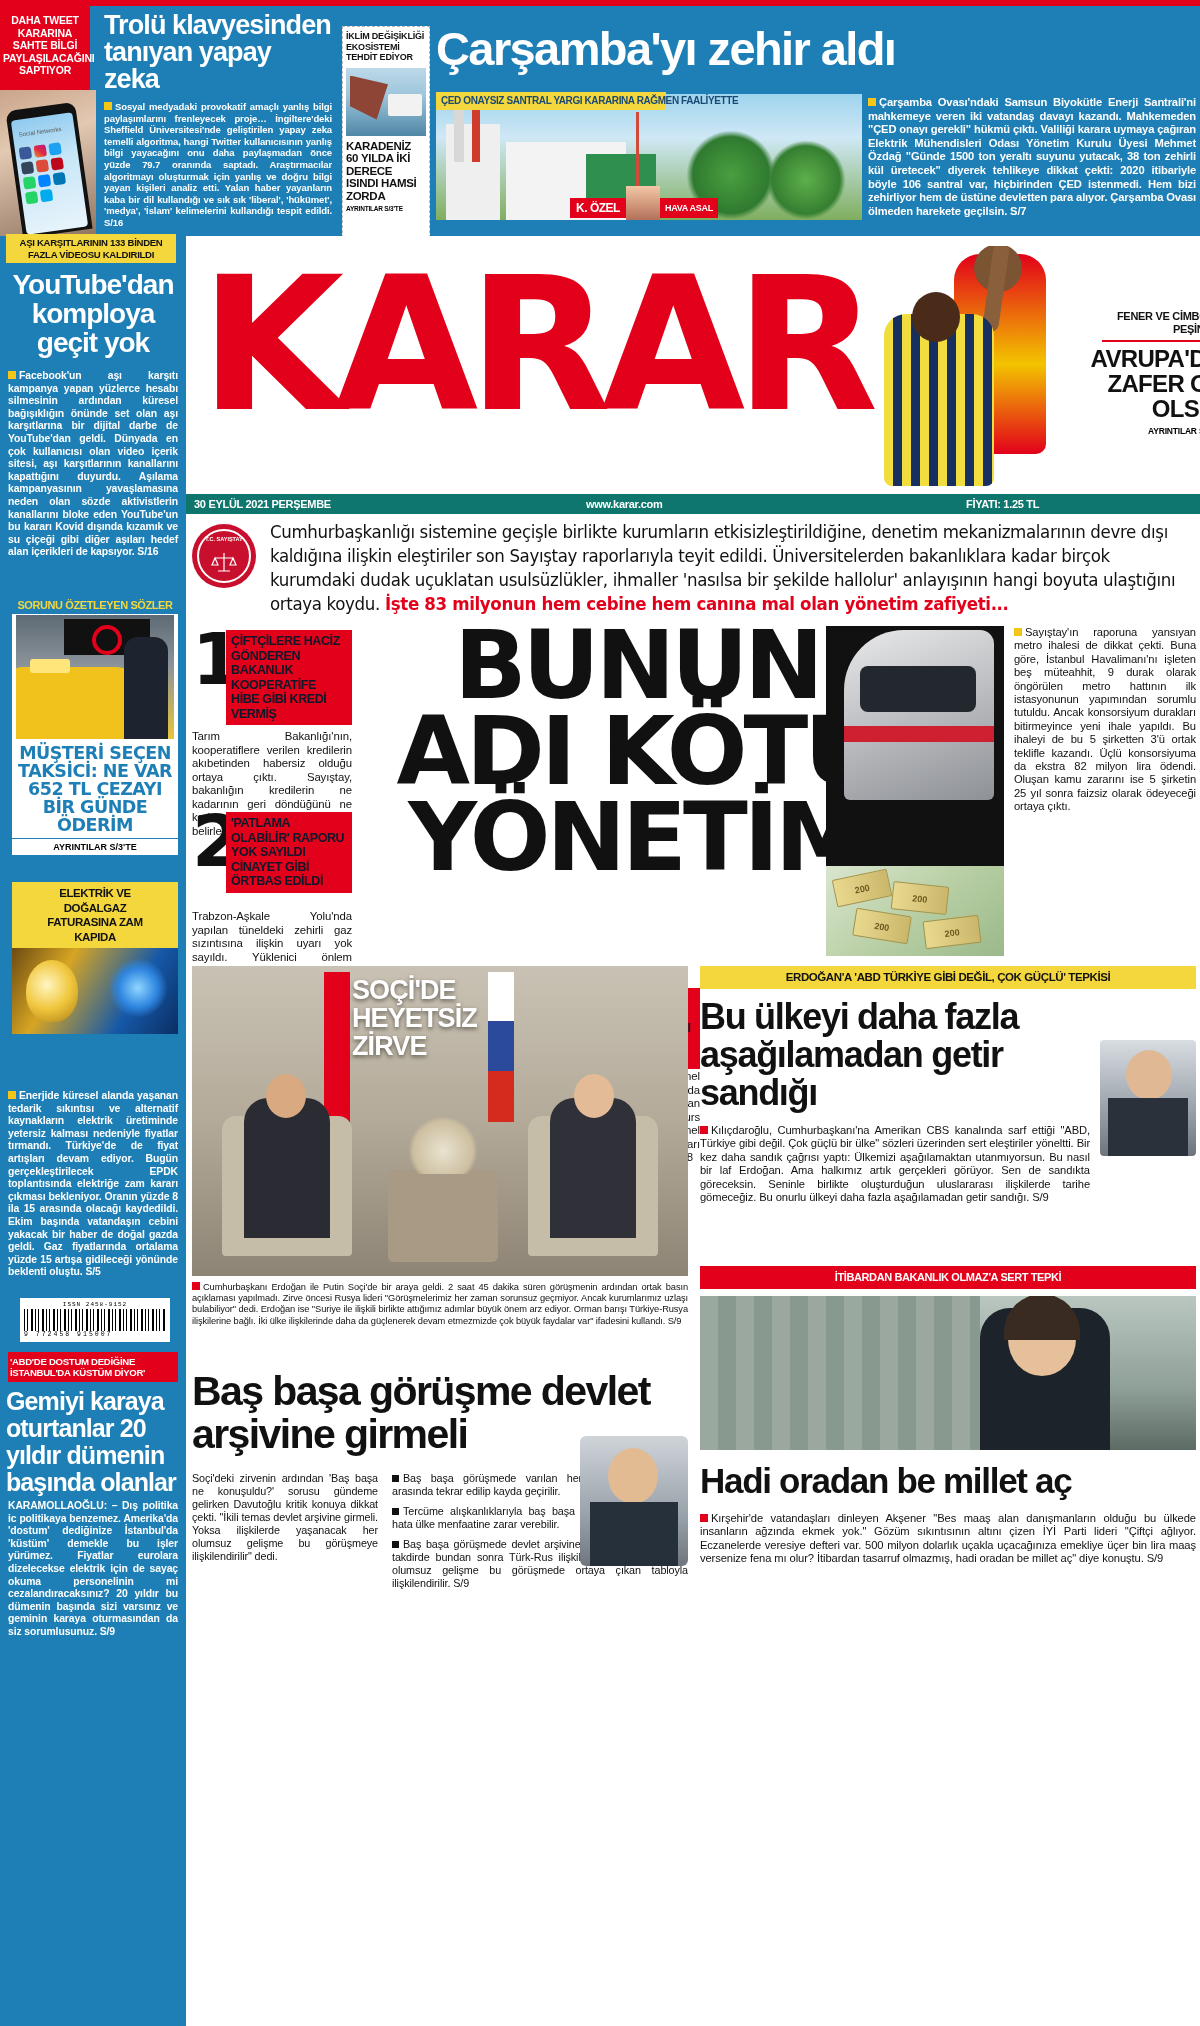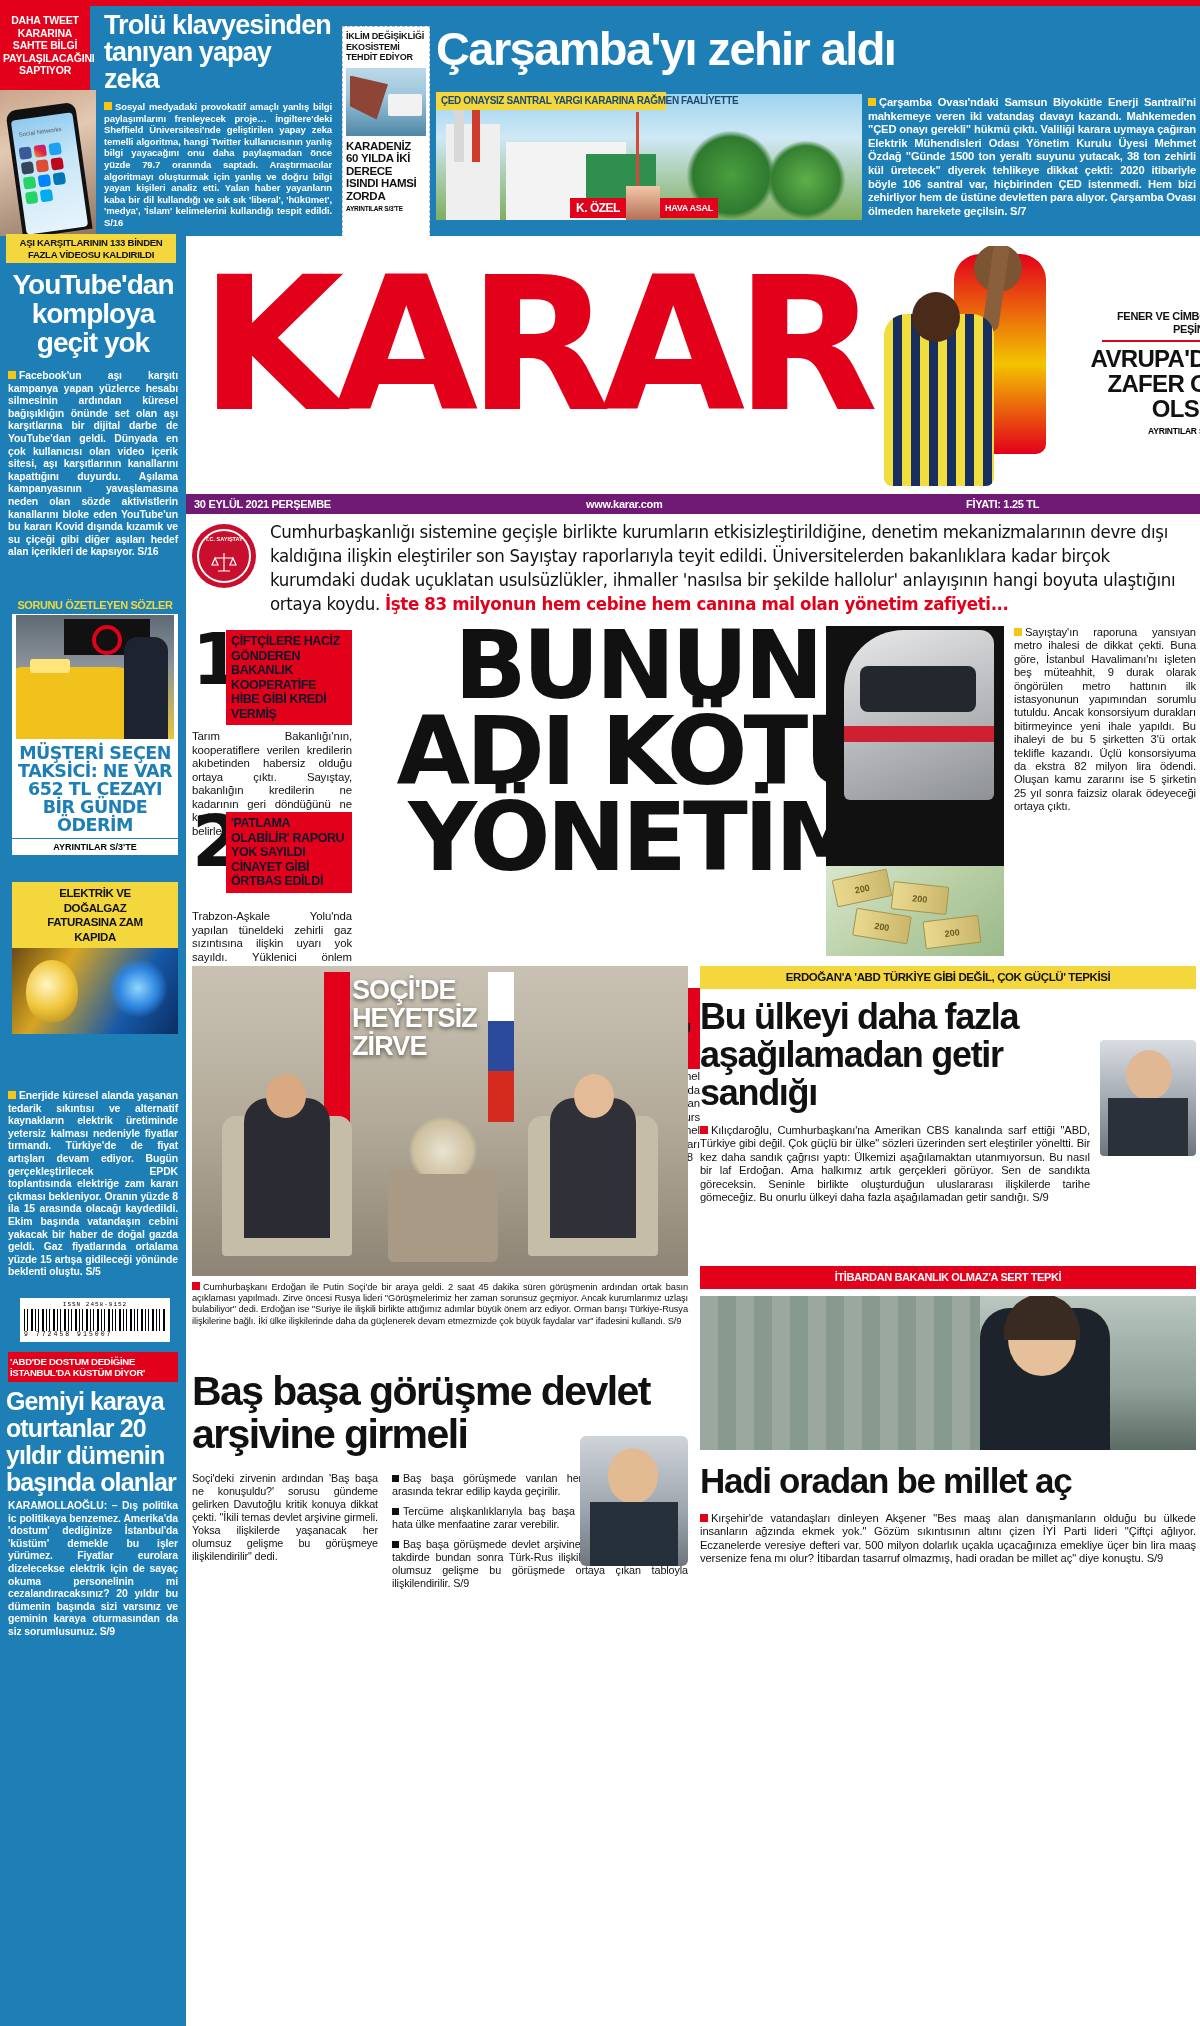--- a/index.html
+++ b/index.html
@@ -115,21 +115,21 @@
 
   .abd-kicker { position:absolute; left:8px; top:1352px; width:170px; background:#e2001a; color:#fff;
     font-size:9.6px; font-weight:bold; text-align:left; line-height:11px; padding:4px 2px; letter-spacing:-0.3px;}
   .gemi-head { position:absolute; left:6px; top:1388px; width:174px; color:#fff;
     font-size:25px; line-height:27px; font-weight:bold; letter-spacing:-0.9px; }
   .karam-body { position:absolute; left:8px; top:1500px; width:170px; color:#fff;
     font-size:10.4px; line-height:12.6px; font-weight:bold; text-align:justify; letter-spacing:-0.1px; }
   .karam-name { font-weight:bold; }
 
   
-  .datebar { position:absolute; left:186px; top:494px; width:1014px; height:20px; background:#701a75; color:#fff; }
+  .datebar { position:absolute; left:186px; top:494px; width:1014px; height:20px; background:#0f766e; color:#fff; }
   .datebar > div { position:absolute; top:0; line-height:20px; font-size:11px; font-weight:bold; letter-spacing:-0.3px;}
   .db-date { left:8px; } .db-url { left:400px; } .db-price { left:780px; }
 
   .masthead { position:absolute; left:186px; top:236px; width:1014px; height:258px; background:#fff; overflow:hidden;}
   .karar-logo { position:absolute; left:14px; top:16px; font-size:186px; line-height:186px; font-weight:bold;
     color:#e2001a; letter-spacing:-10px; font-family:"DejaVu Sans", sans-serif; }
   .players { position:absolute; left:690px; top:10px; width:210px; height:244px; overflow:hidden; }
   .pl-gs { position:absolute; left:78px; top:8px; width:92px; height:200px;
     background: linear-gradient(180deg,#e2001a 0%, #f3c400 55%, #e2001a 100%); border-radius:26px 26px 10px 10px;}
   .pl-gs-head{ position:absolute; left:98px; top:-2px; width:48px; height:48px; background:#7b5434; border-radius:50%;}

